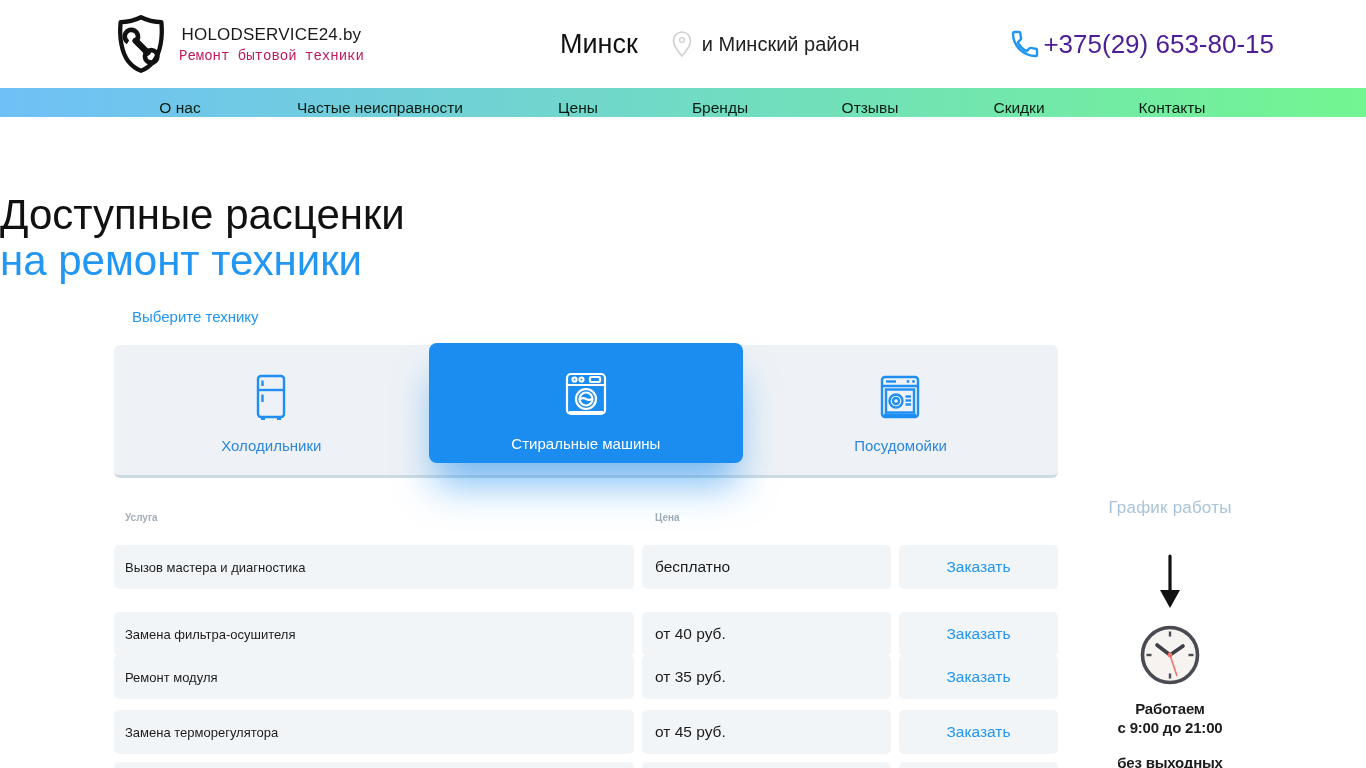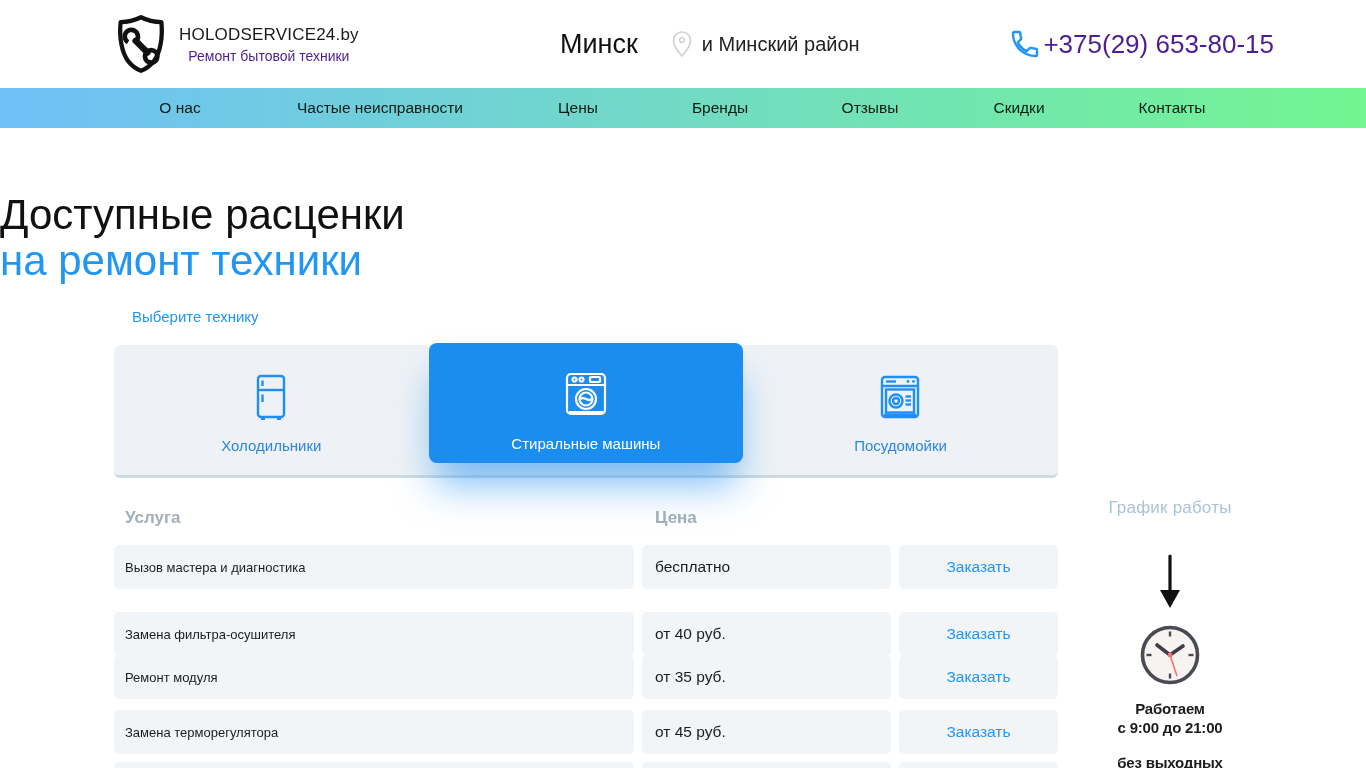--- a/index.html
+++ b/index.html
@@ -6,31 +6,31 @@
   html,body { width:1366px; height:768px; }
   body { font-family:"Liberation Sans", sans-serif; background:#fff; overflow:hidden; }
   .page { position:relative; width:1366px; height:768px; overflow:hidden; background:#fff; }
 
   
   .header { position:absolute; top:0; left:0; width:1366px; height:88px; background:#fff; }
   .logo-block { position:absolute; left:113px; top:14px; display:flex; align-items:center; }
   .logo-icon { width:56px; height:60px; }
   .logo-text { margin-left:10px;text-align:center; }
   .logo-title { font-size:17px; color:#1a1a1a; letter-spacing:.2px; }
-  .logo-subtitle { font-size:14px; color:#4c1d95; margin-top:3px; }
+  .logo-subtitle { font-size:14px; color:#be185d; margin-top:3px;font-family:Liberation Mono, monospace; }
   .loc-block { position:absolute; left:560px; top:0; height:88px; display:flex; align-items:center; }
   .city { font-size:27px; color:#111; margin-right:32px;text-align:center; }
   .pin-icon { width:24px; height:28px; margin-right:8px; }
   .region { font-size:20px; color:#222; }
   .phone-block { position:absolute; right:92px; top:0; height:88px; display:flex; align-items:center; }
   .phone-icon { width:32px; height:32px; margin-right:2px; }
   .phone-number { font-size:26px; color:#4c1d95; }
 
   
-  .nav { position:absolute; top:88px; left:0; width:1366px; height:40px;
+  .nav { position:absolute; top:88px; left:0; width:1366px; height:29px;
          background:linear-gradient(90deg,#6fc0f7 0%,#73f591 100%);padding-left:44px; }
   .nav-item { position:absolute; top:0; height:40px; line-height:40px; transform:translateX(-50%);
               font-size:15.5px; color:#0b1c12; cursor:pointer; white-space:nowrap; }
 
   
   .main-title { position:absolute; top:192px; left:0; width:1366px; 
                 font-size:42px; line-height:46px; color:#111; }
   .main-title .line2 { color:#2196f3; }
 
   
@@ -43,21 +43,21 @@
   .tab .tab-icon { width:52px; height:52px; }
   .tab .tab-label { margin-top:14px; font-size:15px; color:#2b87dd; }
   .tab.active { height:120px; margin-top:-2px; background:#1b8cf0; border-radius:8px;
                 box-shadow:0 28px 38px -6px rgba(27,140,240,.55); z-index:2; }
   .tab.active .tab-label { color:#fff; }
 
   
   .tbl-head { position:absolute; left:114px; top:505px; width:944px; height:26px; display:flex; }
   .tbl-head .h-service { width:520px; padding-left:11px; }
   .tbl-head .h-price { width:249px; margin-left:8px; padding-left:13px; }
-  .tbl-head div { font-size:17px; font-weight:bold; color:#a3aeb8; line-height:26px; }
+  .tbl-head div { font-size:10px; font-weight:bold; color:#a3aeb8; line-height:26px; }
   .t-row { position:absolute; left:114px; width:944px; height:44px; display:flex; }
   .t-row .cell { background:#f2f5f8; border-radius:5px; height:44px; display:flex; align-items:center; }
   .t-row .service { width:520px; padding-left:11px; font-size:13px; color:#1c1c1c; }
   .t-row .price { width:249px; margin-left:8px; padding-left:13px; font-size:15.5px; color:#1c1c1c; }
   .t-row .order { width:159px; margin-left:8px; justify-content:center; }
   .t-row .order a { font-size:15.5px; color:#2196f3; text-decoration:none; cursor:pointer; }
 
   
   .schedule { position:absolute; left:1080px; top:498px; width:180px; text-align:center; }
   .schedule-title { font-size:17px; color:#a9c3da; letter-spacing:.2px; }

